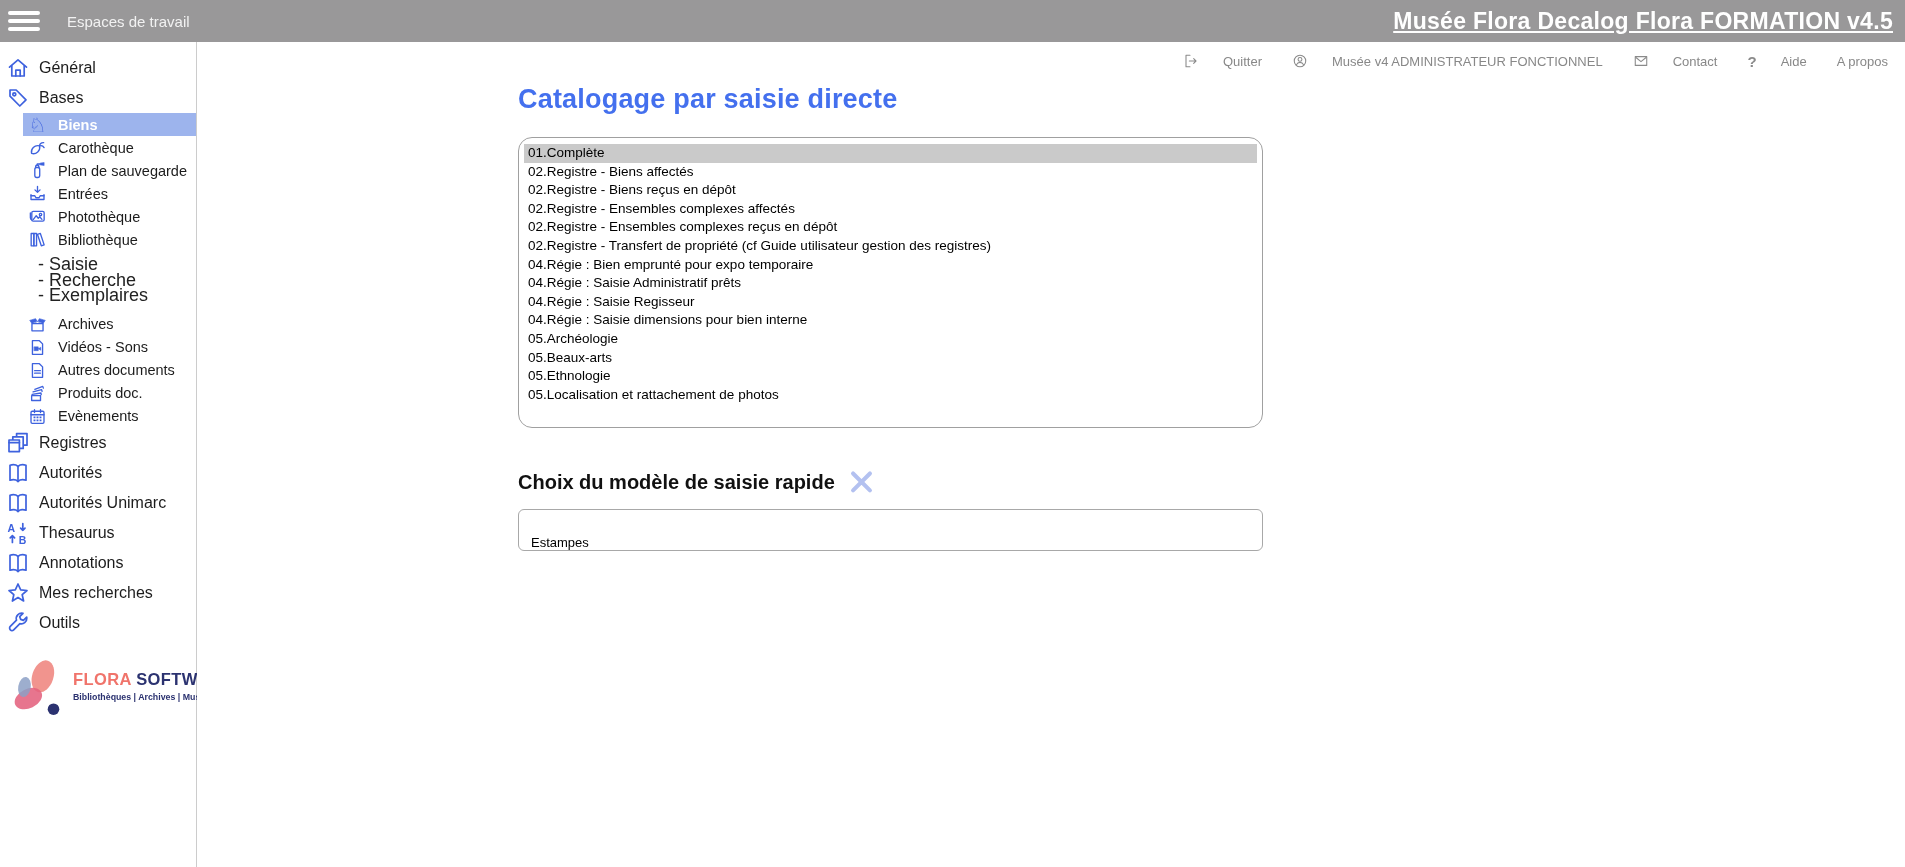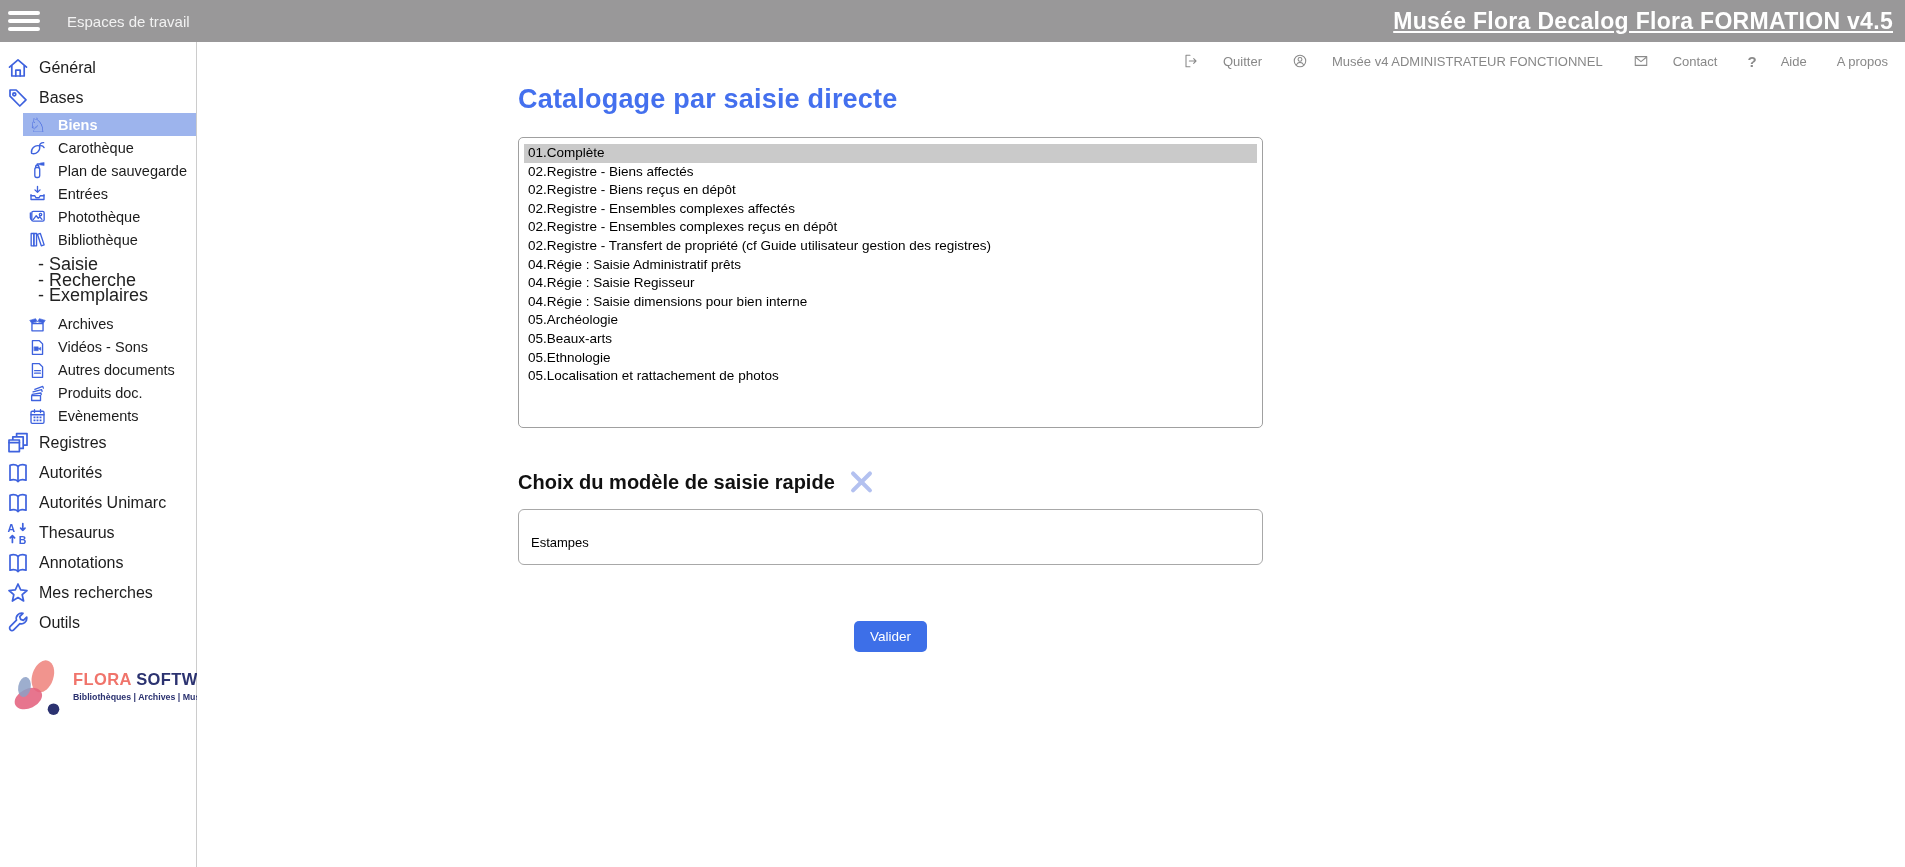--- a/index.html
+++ b/index.html
@@ -58,31 +58,31 @@
   }
   .u-link { display:flex; align-items:center; gap:24px; cursor:pointer; white-space:nowrap; }
   .u-link svg { width:16px; height:16px; }
   .q-glyph { font-size:15px; color:#8a8a8a; font-weight:bold; }
 
   .content { padding:4px 0 0 321px; width:1100px; }
   .page-title { margin:0; font-size:27px; font-weight:bold; color:#4470EE; letter-spacing:.2px; }
 
   .listbox {
     margin-top:22px; width:745px; height:291px; border:1px solid #a0a0a0;
-    border-radius:5px; background:#fff; overflow:hidden; padding:6px 0;
+    border-radius:14px; background:#fff; overflow:hidden; padding:6px 0;
   }
   .model-option { font-size:13.5px; line-height:18.6px; padding:0 9px; color:#000; white-space:nowrap; cursor:default; }
   .model-option.selected { background:#cacaca; margin:0 5px; padding:0 4px; }
 
   .quick-head { margin-top:41px; display:flex; align-items:center; }
   .quick-title { margin:0; font-size:20px; font-weight:bold; color:#111; }
   .clear-x { width:27px; height:27px; margin-left:13px; cursor:pointer; }
 
   .quick-box {
-    margin-top:13px; width:745px; height:56px; border:1px solid #a8a8a8; border-radius:6px;
+    margin-top:13px; width:745px; height:42px; border:1px solid #a8a8a8; border-radius:6px;
     background:#fff; padding:25px 0 0 12px; font-size:13px; color:#000; cursor:text;
   }
 
   .btn-row { margin-top:56px; width:745px; display:flex; justify-content:center; }
   .submit-btn {
     background:#3D6FE8; color:#fff; border:none; border-radius:5px;
     font-size:13.5px; font-family:inherit; padding:8px 16px; cursor:pointer;
   }
 </style>
 </head>
@@ -357,40 +357,38 @@
       <div class="content" data-name="content-area">
         <h1 class="page-title" data-name="page-title">Catalogage par saisie directe</h1>
 
         <div class="listbox" data-name="model-listbox">
             <div class="model-option selected" data-name="model-option">01.Complète</div>
             <div class="model-option" data-name="model-option">02.Registre - Biens affectés</div>
             <div class="model-option" data-name="model-option">02.Registre - Biens reçus en dépôt</div>
             <div class="model-option" data-name="model-option">02.Registre - Ensembles complexes affectés</div>
             <div class="model-option" data-name="model-option">02.Registre - Ensembles complexes reçus en dépôt</div>
             <div class="model-option" data-name="model-option">02.Registre - Transfert de propriété (cf Guide utilisateur gestion des registres)</div>
+            <div class="model-option" data-name="model-option">04.Régie : Bien emprunté pour expo temporaire</div>
             <div class="model-option" data-name="model-option">04.Régie : Saisie Administratif prêts</div>
             <div class="model-option" data-name="model-option">04.Régie : Saisie Regisseur</div>
             <div class="model-option" data-name="model-option">04.Régie : Saisie dimensions pour bien interne</div>
             <div class="model-option" data-name="model-option">05.Archéologie</div>
             <div class="model-option" data-name="model-option">05.Beaux-arts</div>
             <div class="model-option" data-name="model-option">05.Ethnologie</div>
             <div class="model-option" data-name="model-option">05.Localisation et rattachement de photos</div>
           </div>
 
         <div class="quick-head" data-name="quick-model-header">
           <h2 class="quick-title" data-name="quick-model-heading">Choix du modèle de saisie rapide</h2>
           <svg class="clear-x" data-name="clear-x-icon" viewBox="0 0 24 24">
               <path d="M4.5 4 L19.5 19 M19.5 4 L4.5 19" stroke="#B3C1F0" stroke-width="3.6" stroke-linecap="round"></path>
             </svg>
         </div>
 
         <div class="quick-box" data-name="quick-model-input">
           <span data-name="quick-model-value">Estampes</span>
         </div>
 
-        <div class="btn-row" data-name="button-row">
-          <button class="submit-btn" data-name="valider-button">Valider</button>
-        </div>
       </div>
 
     </main>
   </div>
 </div>
 
 </body></html>

